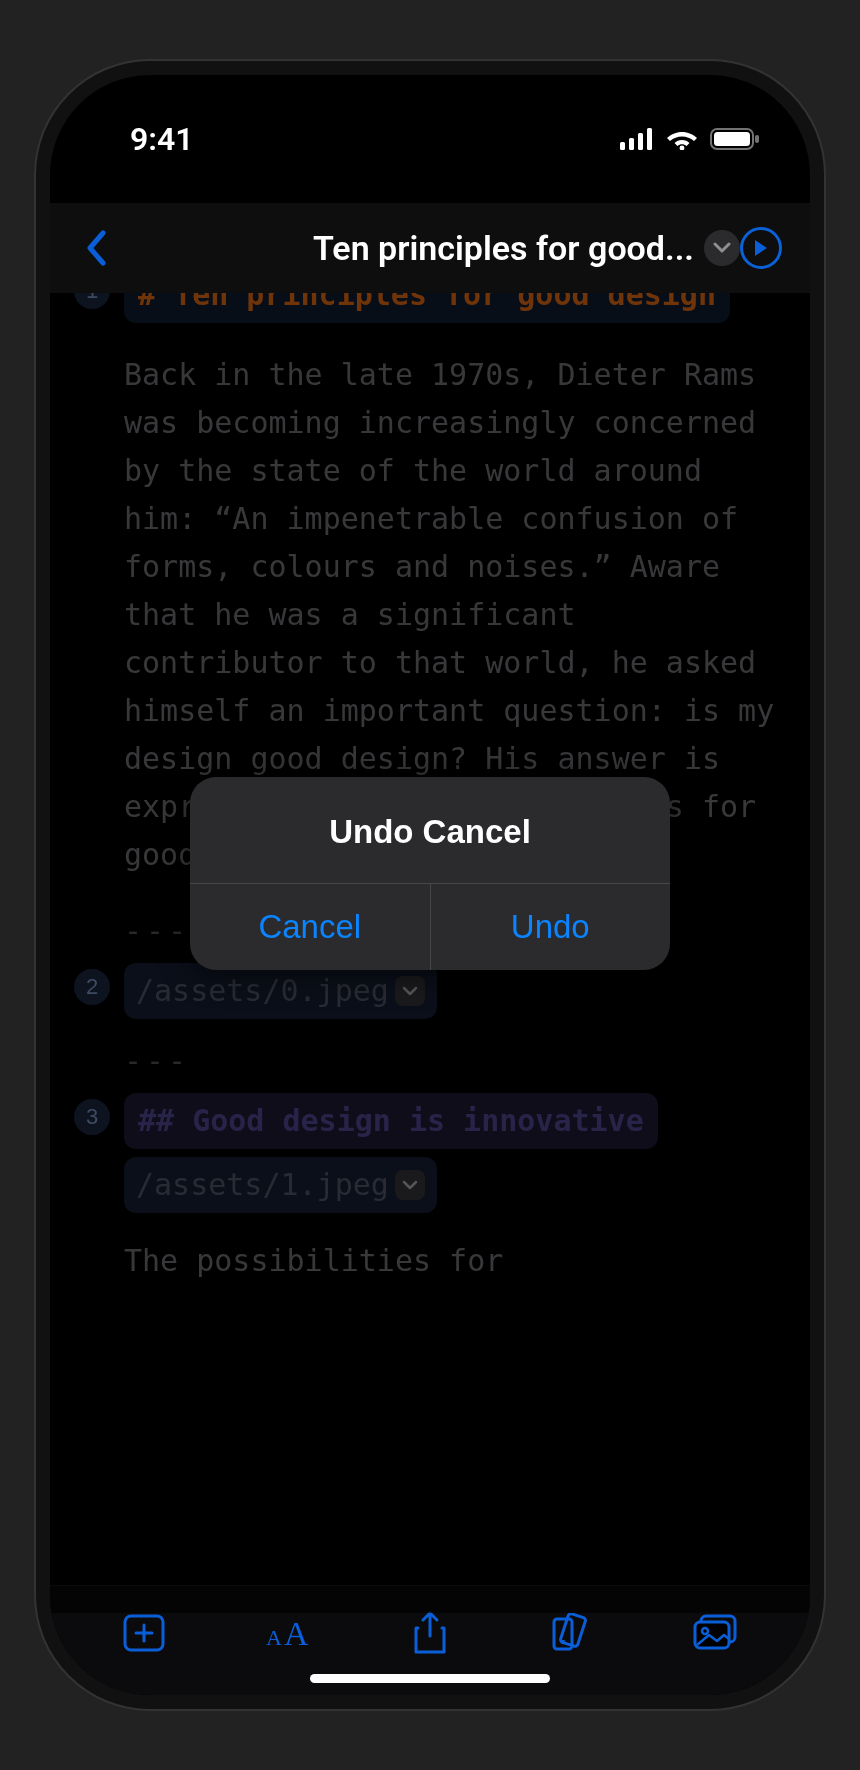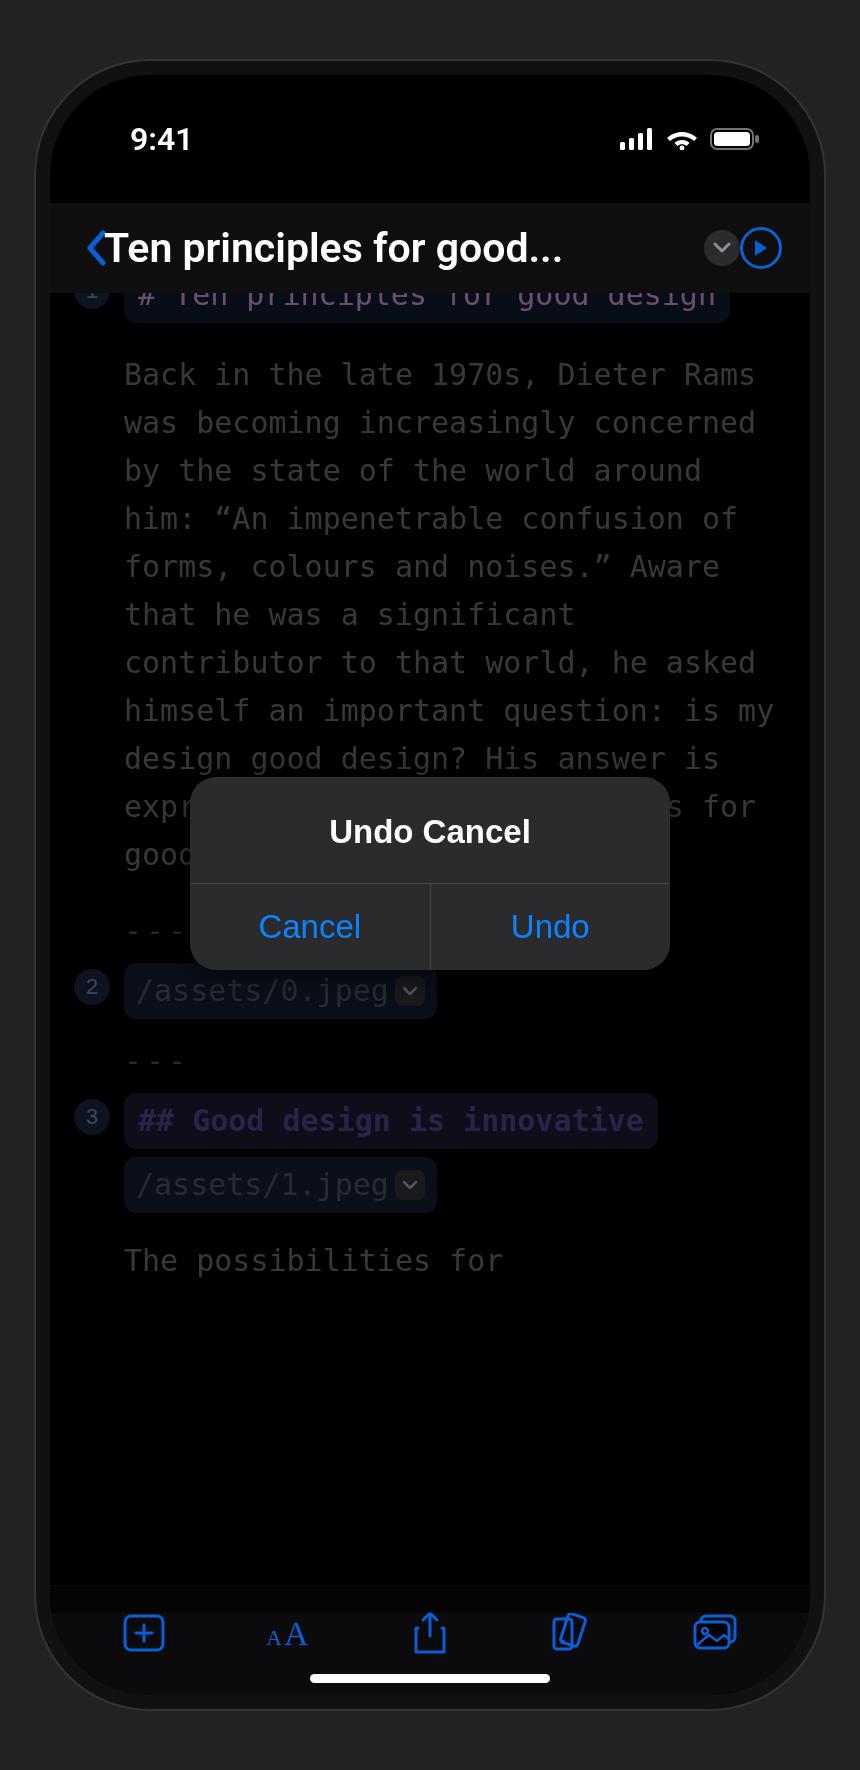--- a/index.html
+++ b/index.html
@@ -49,23 +49,23 @@
     align-items: center;
     padding: 0 28px;
     background: rgba(20,20,22,0.7);
   }
   .nav-back {
     width: 36px; height: 36px;
     display:flex;align-items:center;justify-content:center;
   }
   .nav-title {
     flex: 1;
-    text-align: left;
+    text-align: right;
     color: #fff;
-    font-size: 41px;
+    font-size: 34px;
     font-weight: 600;
     margin-left: -10px;
   }
   .nav-chevron {
     width: 36px; height: 36px;
     border-radius: 50%;
     background: #2b2b2e;
     display:flex;align-items:center;justify-content:center;
     margin-left: 10px;
     margin-right: auto;
@@ -122,22 +122,22 @@
   .cell {
     flex:1;
   }
   .token-box {
     background: #132036;
     border-radius: 12px;
     padding: 4px 14px;
     display:inline-block;
   }
   .heading1 {
-    color: #f0abfc;
-    font-weight: 400;
+    color: #f97316;
+    font-weight: 700;
   }
   .heading2 {
     color: #5a4fa0;
     font-weight: 700;
   }
   .para {
     padding-left: 52px;
     margin: 28px 0;
     color: #7d7d83;
     word-wrap: break-word;

